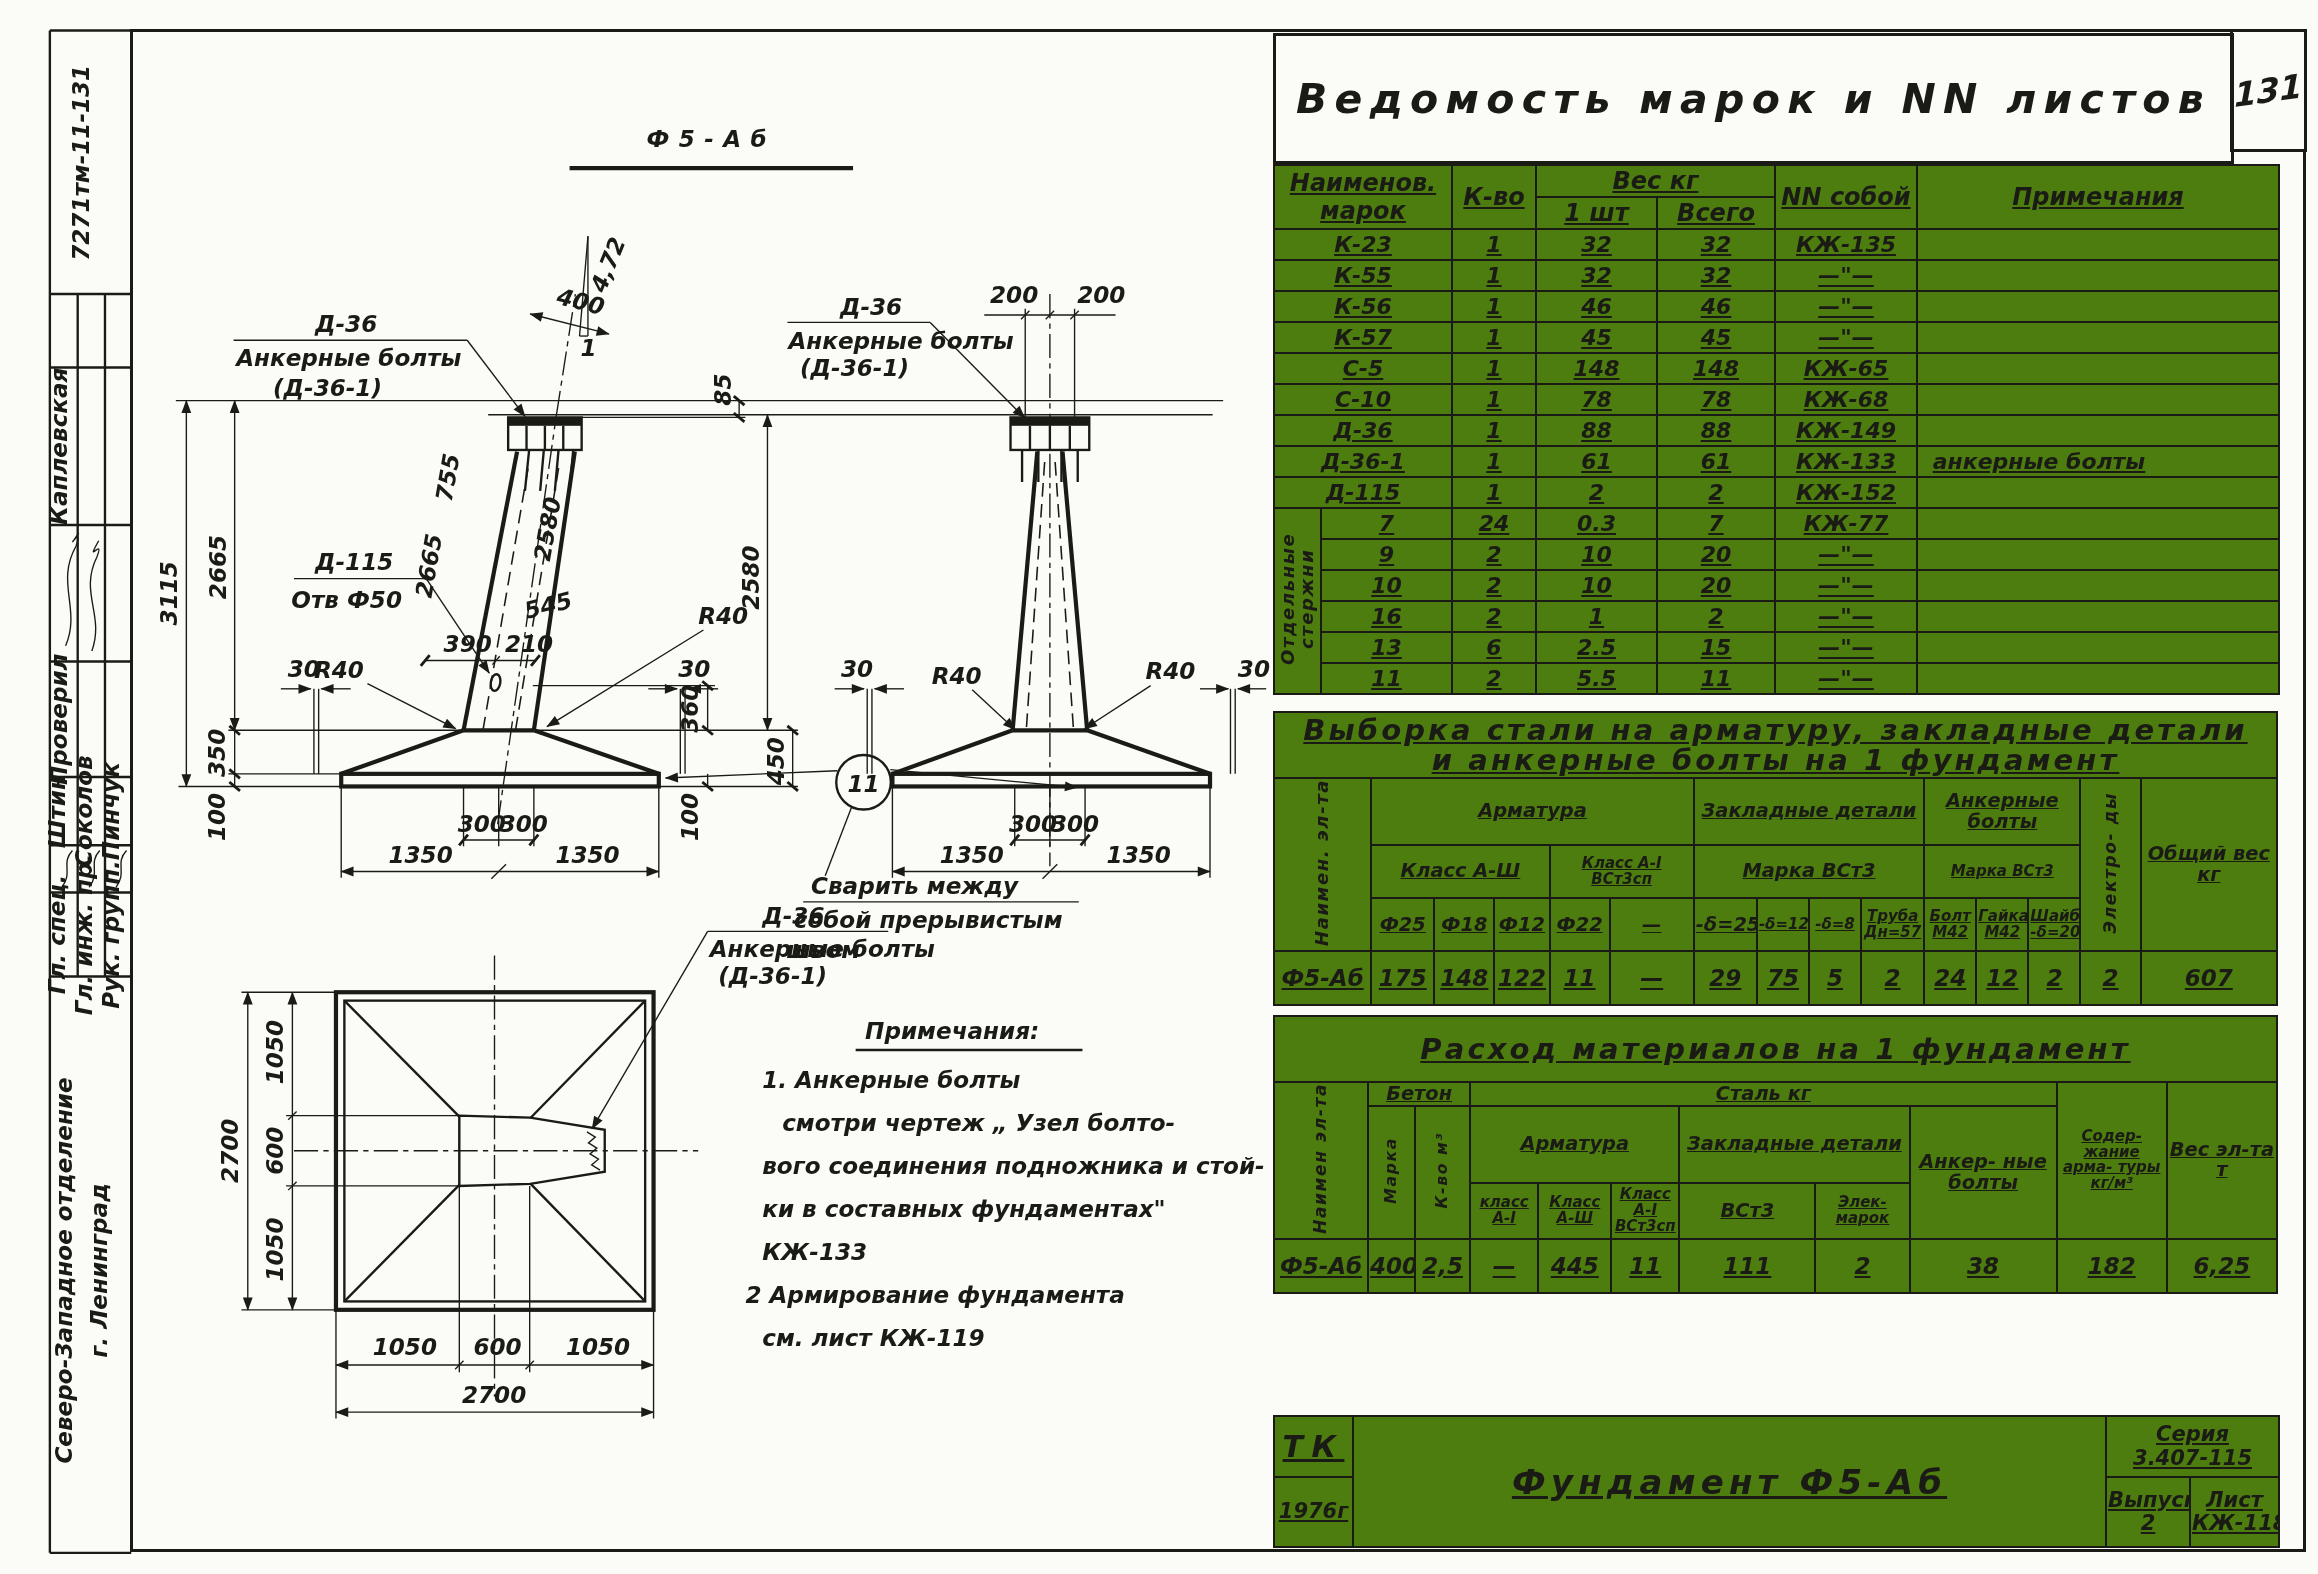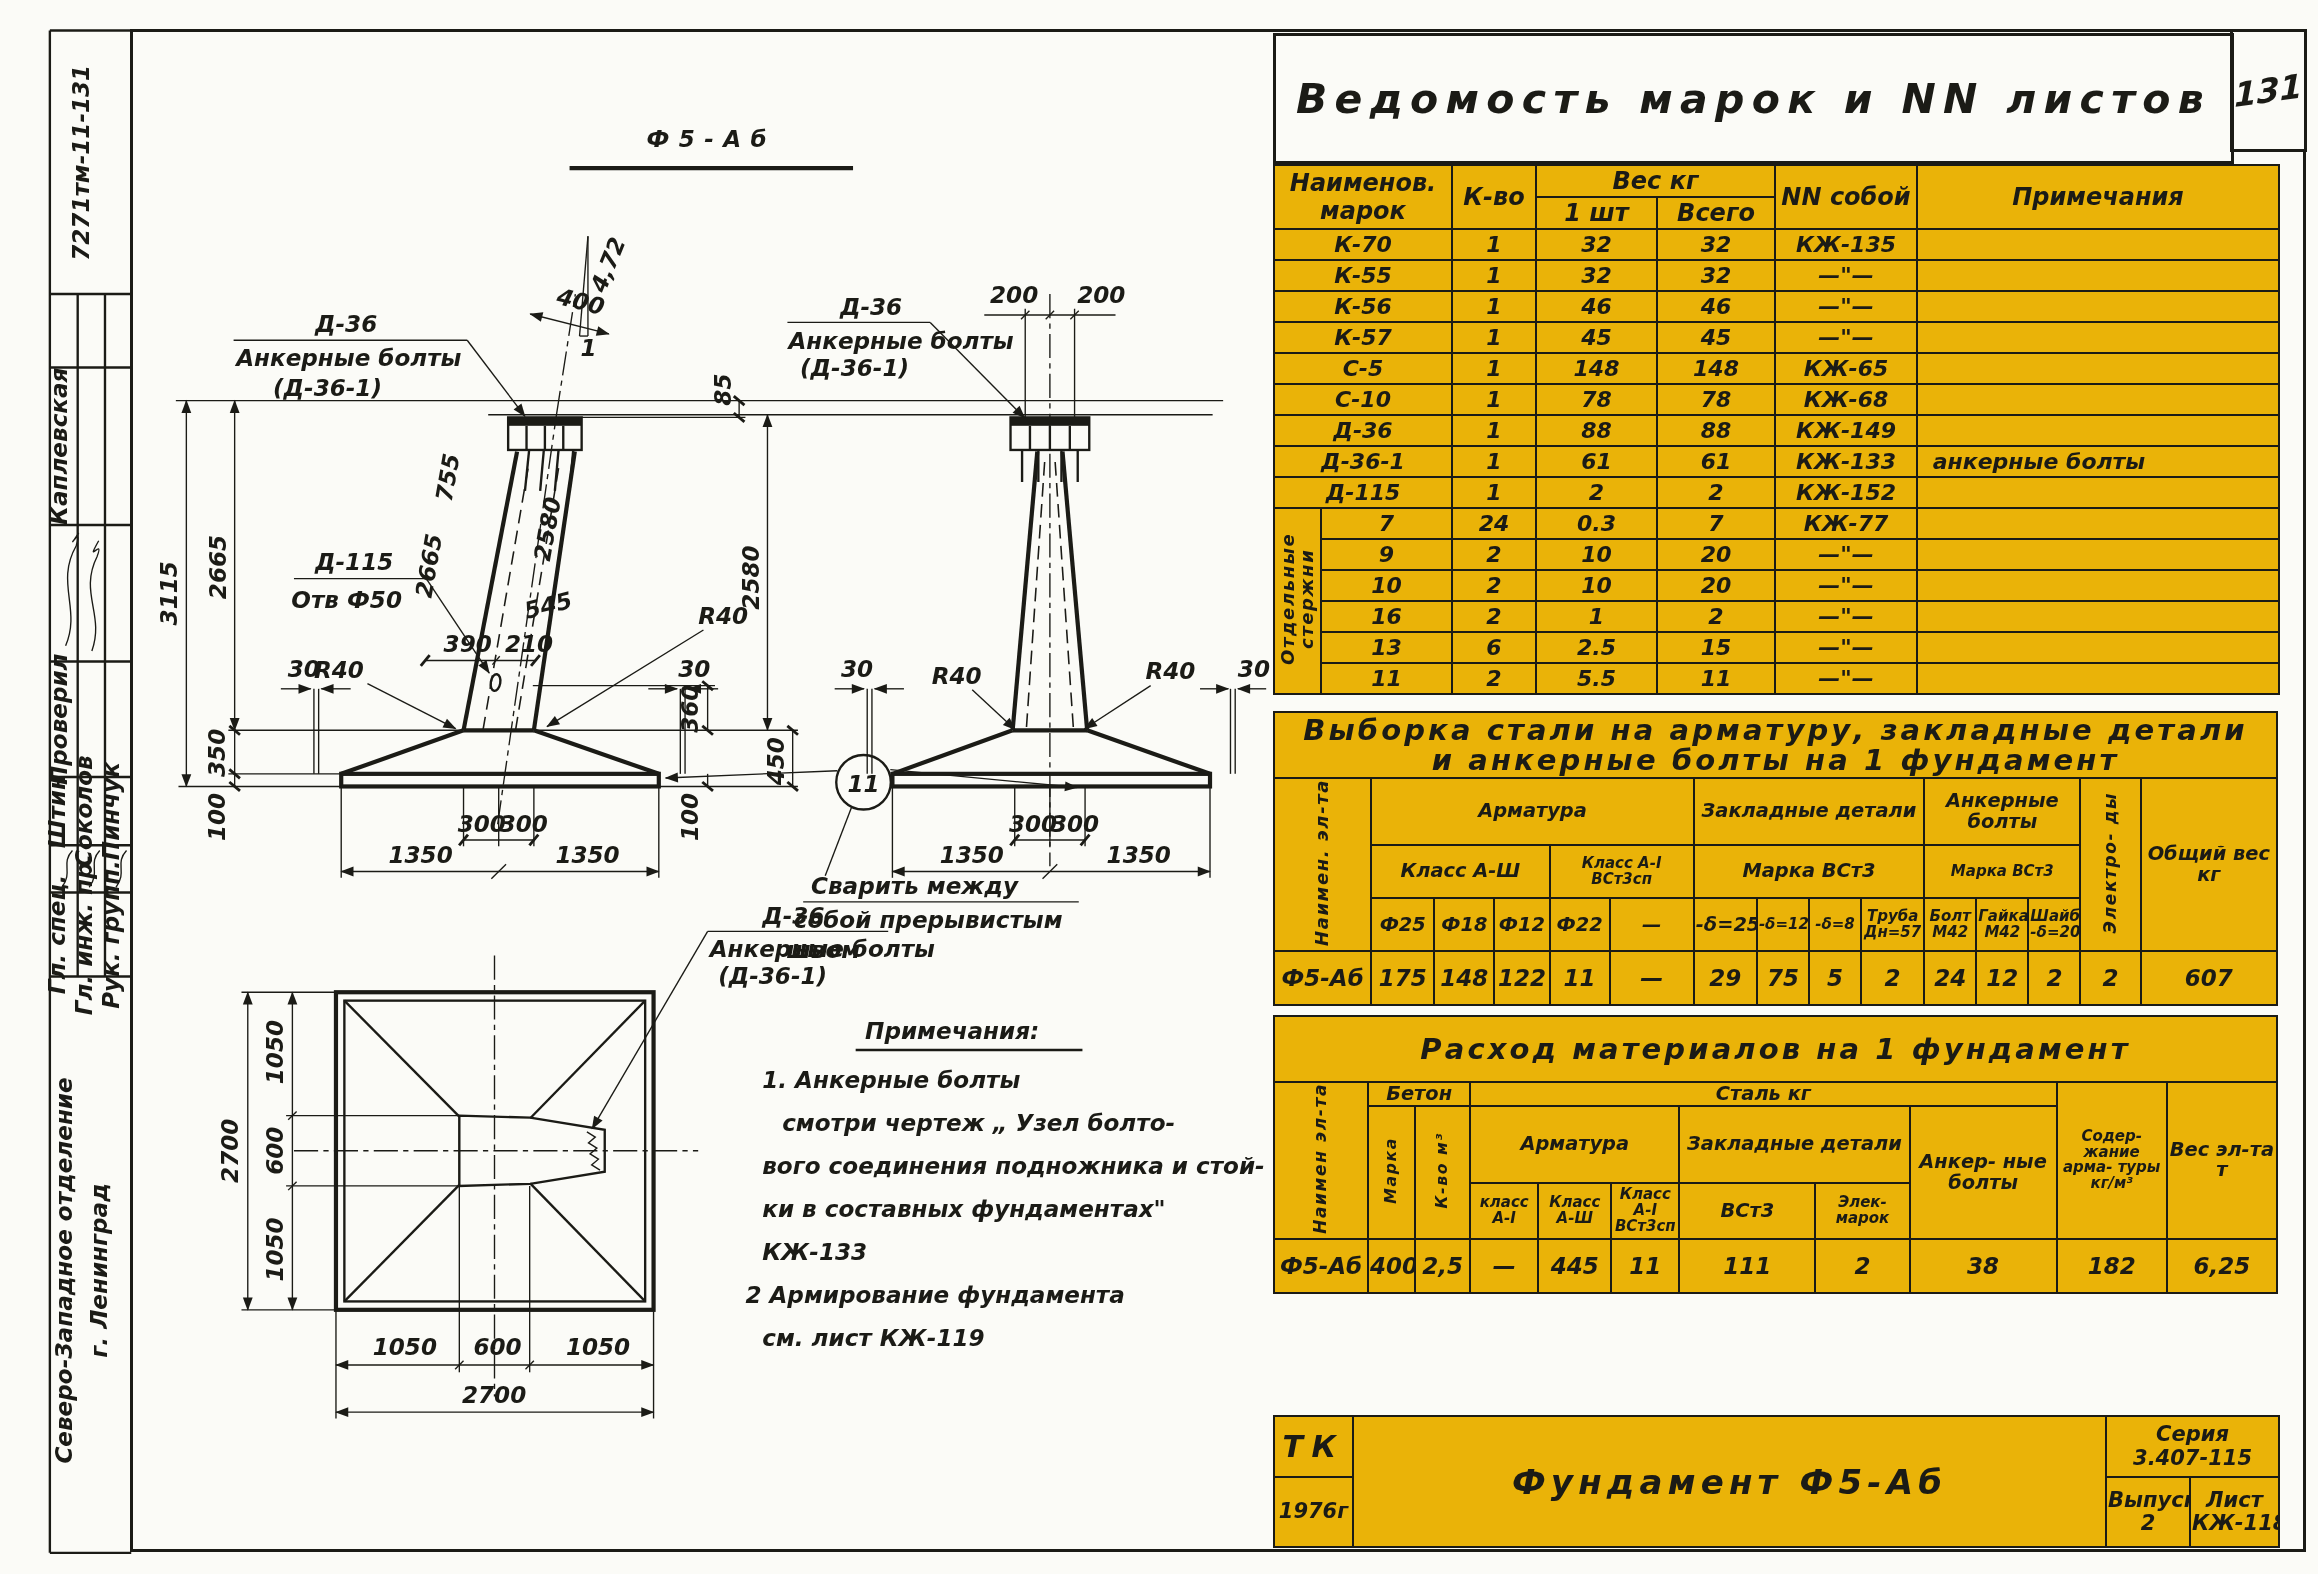--- a/index.html
+++ b/index.html
@@ -9,21 +9,21 @@
          border:3.7px solid #1b1b16;box-sizing:border-box;}
   
   .panel{position:absolute;left:1273px;top:33px;width:1048px;}
   .t-title{width:961px;height:131px;border:3.7px solid #1b1b16;box-sizing:border-box;
            display:flex;align-items:center;justify-content:center;
            font:italic 700 41px "DejaVu Sans","Liberation Sans",sans-serif;letter-spacing:7.3px;}
   .corner-box{position:absolute;left:2230px;top:29px;width:77px;height:123px;
            border:3.7px solid #1b1b16;box-sizing:border-box;display:flex;align-items:center;
            justify-content:center;font:italic 700 33px "DejaVu Sans",sans-serif;background:#fbfbf7;}
   .corner-box span{transform:rotate(-8deg) skewX(-8deg);}
-  table{border-collapse:collapse;table-layout:fixed;width:1005px;background:#eab308;}
+  table{border-collapse:collapse;table-layout:fixed;width:1005px;background:#4d7c0f;text-decoration:underline;}
   td,th{border:2.6px solid #1b1b16;text-align:center;vertical-align:middle;padding:1px;
         font:italic 700 23px "DejaVu Sans","Liberation Sans",sans-serif;overflow:hidden;}
   .t1 th{font-size:24px;}
   .t1 td{height:27px;font-size:22px;}
   .t1 td.cl{text-align:left;padding-left:14.7px;}
   .t2{margin-top:16px;} .t3{margin-top:8.4px;}
   .t2 th,.t3 th{font-size:19.4px;line-height:1.05;}
   .t2 th.sm,.t3 th.sm{font-size:15px;}
   .t2 td,.t3 td{height:50px;font-size:23px;}
   .ttl{height:62px;font-size:29px !important;letter-spacing:3.1px;}
@@ -381,21 +381,21 @@
         <th rowspan="2">К-во</th>
         <th colspan="2">Вес  кг</th>
         <th rowspan="2">NN собой</th>
         <th rowspan="2">Примечания</th>
       </tr>
       <tr>
         <th>1 шт</th>
         <th>Всего</th>
       </tr>
       <tr>
-            <td colspan="2">К-70</td>
+            <td colspan="2">К-23</td>
             <td>1</td>
             <td>32</td>
             <td>32</td>
             <td>КЖ-135</td>
             <td class="cl"></td>
           </tr>
       <tr>
             <td colspan="2">К-55</td>
             <td>1</td>
             <td>32</td>

